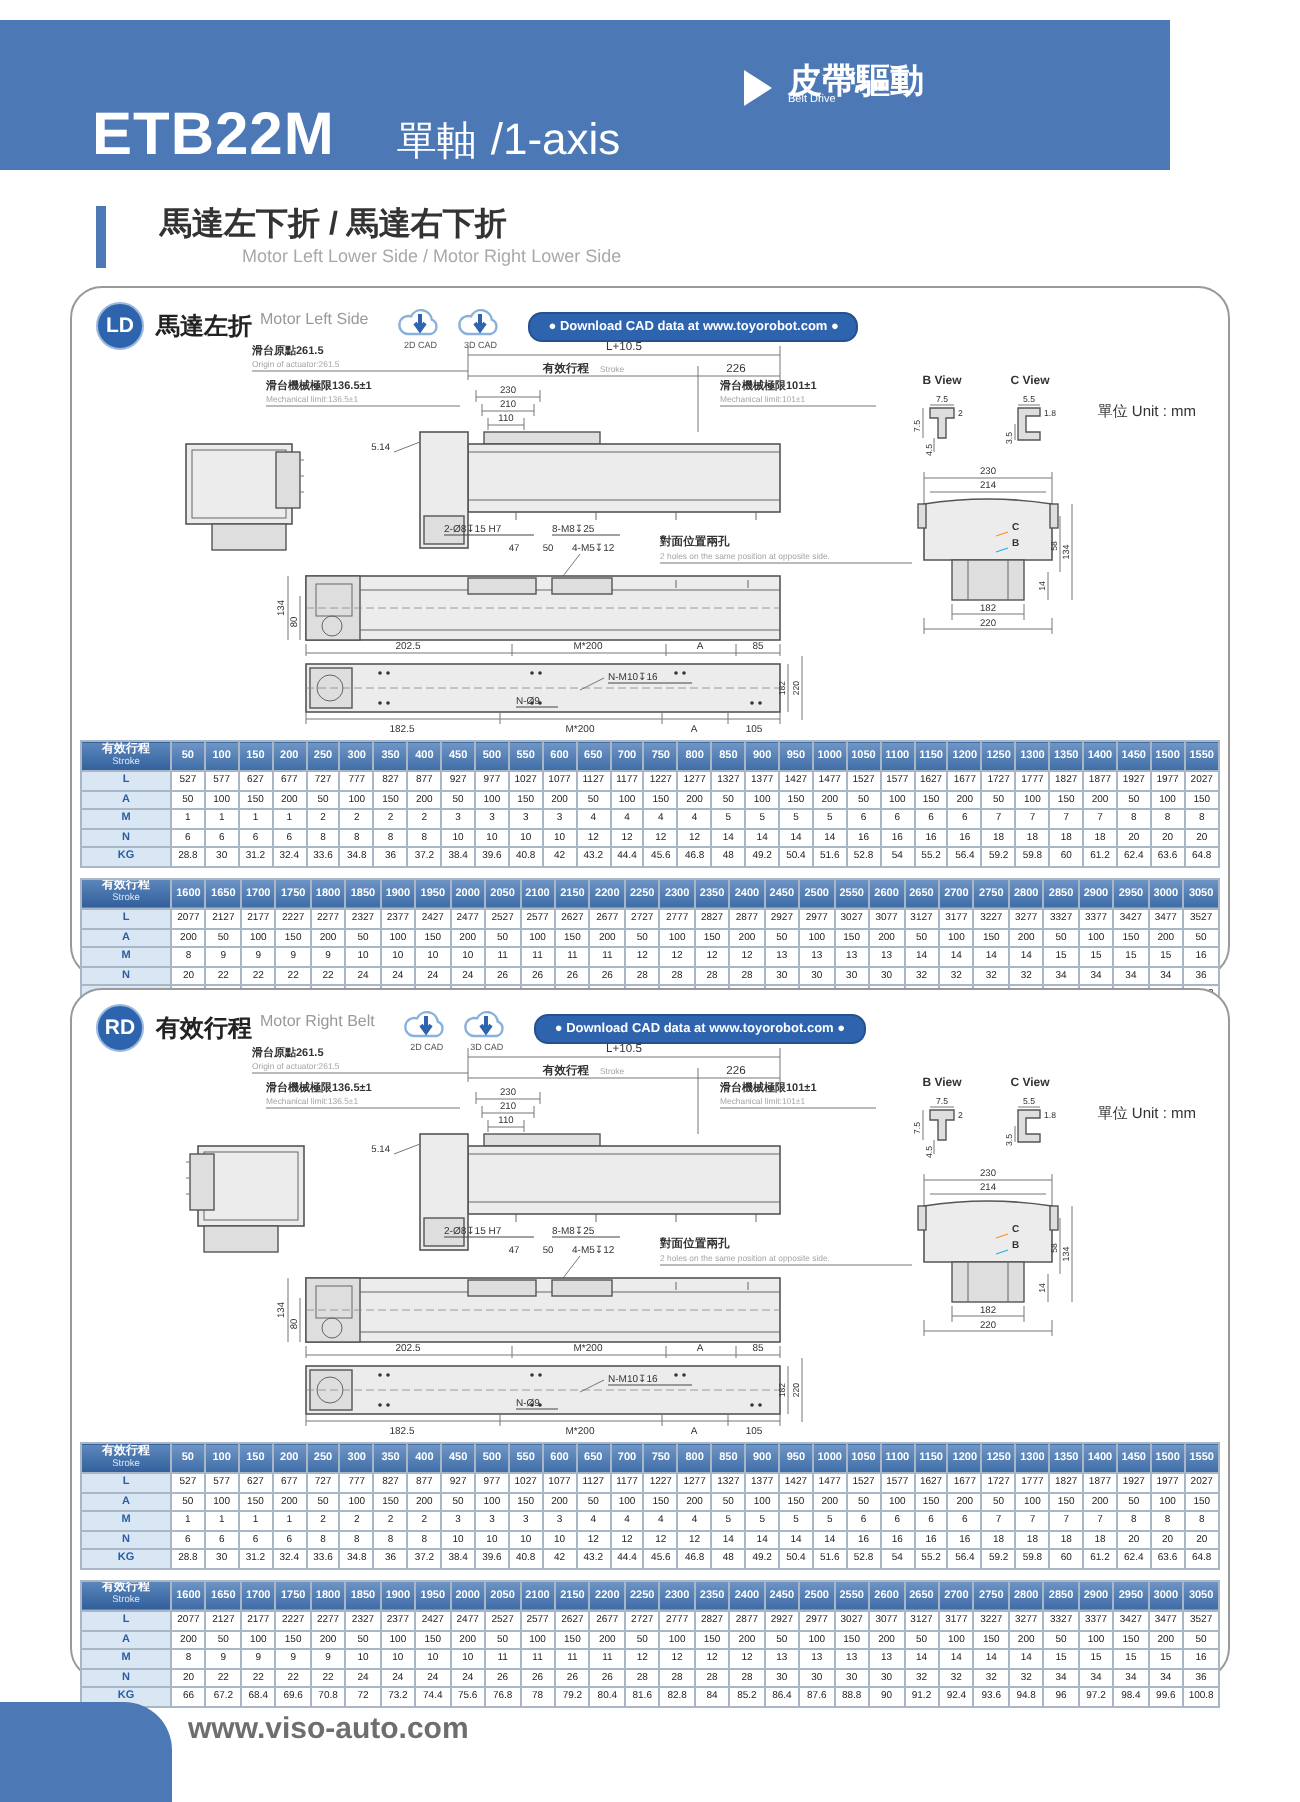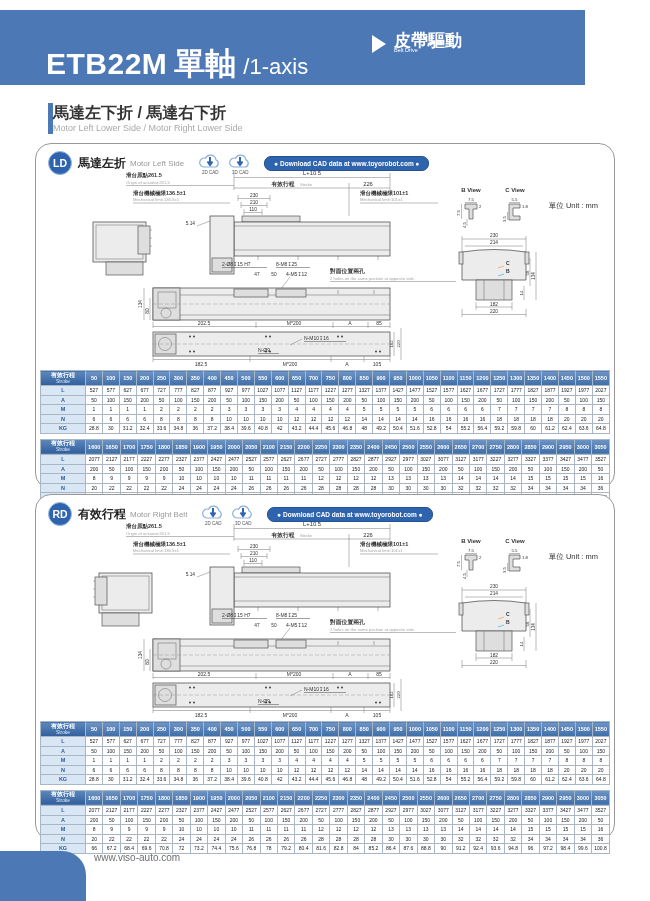--- a/index.html
+++ b/index.html
@@ -6,39 +6,39 @@
   body{
     width:650px;height:901px;position:relative;background:#fff;overflow:hidden;
     font-family:"Liberation Sans","DejaVu Sans",sans-serif;
     -webkit-font-smoothing:antialiased;
   }
   
   .top-bar{position:absolute;top:10px;left:0;width:585px;height:75px;background:#4d78b6;
     display:flex;align-items:flex-end;}
   .top-title{margin-left:46px;color:#fff;display:flex;align-items:baseline;gap:7px;white-space:nowrap;}
   .top-title .model{font-size:30px;font-weight:bold;letter-spacing:.5px;}
-  .top-title .axis-cn{font-size:31px;font-weight:bold;}
+  .top-title .axis-cn{font-size:20px;font-weight:normal;margin-left:24px;}
   .top-title .axis-en{font-size:22px;font-weight:normal;}
   .drive-badge{position:absolute;left:372px;top:24px;display:flex;align-items:center;gap:8px;color:#fff;}
   .drive-arrow{width:0;height:0;border-top:9px solid transparent;border-bottom:9px solid transparent;border-left:14px solid #fff;}
   .drive-text .cn{font-size:17px;font-weight:bold;line-height:13px;}
   .drive-text .en{font-size:5.5px;line-height:7px;}
   
-  .section{position:absolute;top:103px;left:48px;border-left:5px solid #4d78b6;padding-left:0;}
+  .section{position:absolute;top:103px;left:48px;border-left:5px solid #4d78b6;padding-left:27px;}
   .section .cn{font-size:16px;font-weight:bold;color:#333;line-height:19px;}
-  .section .en{font-size:9px;color:#a9a9a9;line-height:12px;}
+  .section .en{font-size:9px;color:#a9a9a9;line-height:12px;margin-left:41px;}
   
   .panel{position:absolute;left:35px;width:580px;height:346px;border:1.5px solid #999;
     border-radius:16px;background:#fff;box-sizing:border-box;}
   .panel.ld{top:143px;}
   .panel.rd{top:494px;}
   .panel-header{position:absolute;top:7px;left:12px;display:flex;align-items:center;gap:6px;}
   .badge{width:24px;height:24px;border-radius:50%;background:#2e63ae;border:1.5px solid #9bb9dd;
     color:#fff;font-weight:bold;font-size:10.5px;display:flex;align-items:center;justify-content:center;box-sizing:border-box;}
-  .panel-title{display:flex;align-items:center;gap:4px;white-space:nowrap;}
+  .panel-title{display:flex;align-items:flex-start;gap:4px;white-space:nowrap;}
   .panel-title .cn{font-size:12px;font-weight:bold;color:#222;}
   .panel-title .en{font-size:8px;color:#999;}
   .cad-icons{display:flex;gap:6px;margin-left:8px;}
   .cad-icon{display:flex;flex-direction:column;align-items:center;}
   .cad-icon .lbl{font-size:4.5px;color:#555;margin-top:-1px;}
   .dl-pill{margin-left:6px;height:13px;line-height:13px;padding:0 9px;border-radius:7px;
     background:#2e63ae;border:1px solid #24518f;color:#fff;font-size:6.5px;font-weight:bold;white-space:nowrap;}
   .unit{position:absolute;top:9px;right:16px;font-size:7.5px;color:#333;margin-top:48px;}
   .drawing-slot{position:absolute;top:24px;left:2px;width:575px;height:200px;}
   .tables-wrap{position:absolute;top:226px;left:4px;width:570px;}
@@ -46,21 +46,21 @@
   table.dim-table{border-collapse:collapse;table-layout:fixed;width:570px;margin-bottom:5px;}
   table.dim-table th,table.dim-table td{border:.5px solid #a8b6c6;text-align:center;padding:0;overflow:hidden;white-space:nowrap;}
   table.dim-table thead th{background:linear-gradient(#6f95c5,#3e6da7);color:#fff;font-size:5.5px;font-weight:bold;height:14px;}
   table.dim-table th.stroke-head{width:44px;background:linear-gradient(#5d88bd,#325f9b);}
   .stroke-head .cn{font-size:6px;font-weight:bold;line-height:7px;}
   .stroke-head .en{font-size:4.8px;font-weight:normal;line-height:6px;color:#dce8f5;}
   table.dim-table td{font-size:5px;height:8.6px;line-height:8.6px;color:#222;background:#fff;}
   table.dim-table td.row-label{background:#d9e7f5;color:#2a5d9f;font-weight:bold;font-size:5.5px;}
   
   .footer-box{position:absolute;left:0;bottom:0;width:86px;height:50px;background:#4d78b6;border-top-right-radius:24px;}
-  .footer-url{position:absolute;left:94px;bottom:38px;font-size:10px;font-weight:normal;color:#6e6e6e;}
+  .footer-url{position:absolute;left:94px;bottom:28px;font-size:15px;font-weight:bold;color:#6e6e6e;}
   
   svg.drawing text{font-family:"Liberation Sans","DejaVu Sans",sans-serif;fill:#333;}
   svg.drawing .cnb{font-weight:bold;}
   svg.drawing .gray{fill:#a5a5a5;}
   svg.drawing .dim{stroke:#777;stroke-width:.5;}
   svg.drawing .edge{stroke:#555;stroke-width:.8;fill:#ececec;}
   svg.drawing .edge2{stroke:#666;stroke-width:.5;fill:none;}
   svg.drawing .fill2{stroke:#555;stroke-width:.7;fill:#dedede;}
   .mirrored{transform:scaleX(-1);transform-box:fill-box;transform-origin:center;}
 </style>

